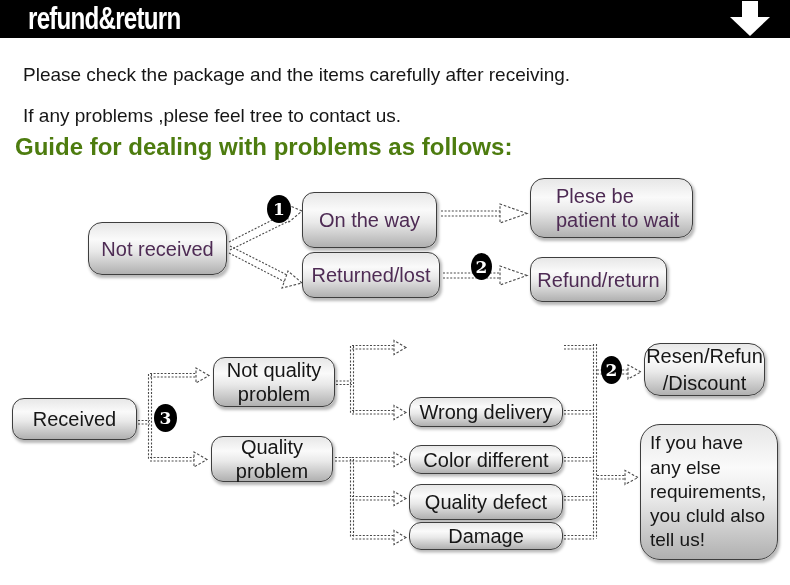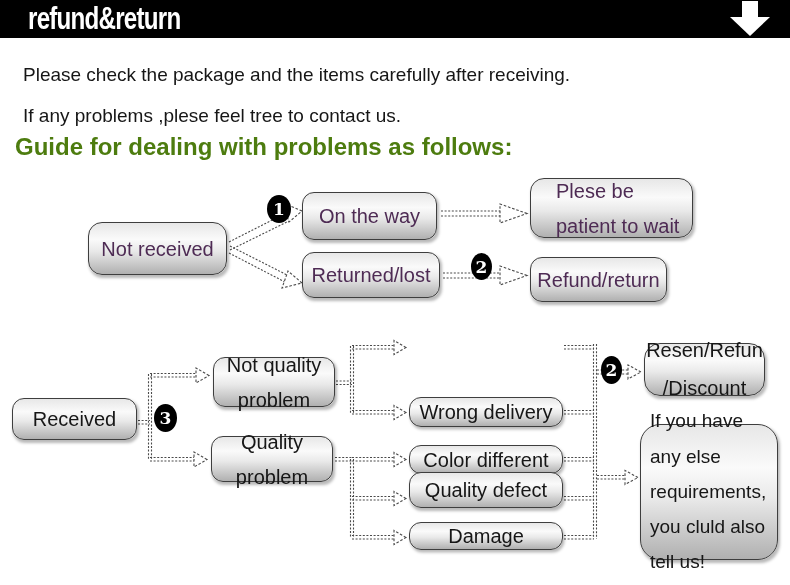--- a/index.html
+++ b/index.html
@@ -20,21 +20,21 @@
   
   .para{position:absolute;left:23px;font-size:19px;color:#161616;white-space:nowrap;}
   .guide{position:absolute;left:15px;top:133px;font-size:24px;font-weight:bold;
          color:#4d7c0f;white-space:nowrap;}
 
   
   .node{position:absolute;box-sizing:border-box;border:1.6px solid #3e3e3e;
         background:linear-gradient(180deg,#e7e7e7 0%,#fafafa 32%,#e9e9e9 55%,#b0b0b0 100%);
         box-shadow:1.5px 2.5px 3px rgba(0,0,0,.28);
         display:flex;flex-direction:column;justify-content:center;align-items:center;
-        text-align:center;font-size:20px;color:#161616;line-height:1.2;border-radius:12px;gap:11px;}
+        text-align:center;font-size:20px;color:#161616;line-height:1.2;border-radius:12px;}
   .purple{color:#4e2b54;}
   .leftal{align-items:flex-start;text-align:left;}
 
   
   .num{position:absolute;background:#000;color:#fff;border-radius:50%;
        display:flex;align-items:center;justify-content:center;
        font-family:"DejaVu Serif",serif;font-weight:bold;font-size:17px;}
 
   
   .shaft{stroke:#4a4a4a;stroke-width:1.1;fill:none;stroke-dasharray:2 1.6;}
@@ -107,21 +107,21 @@
       <polygon points="638,477.5 625,470.5 625,484.5"></polygon>
     </g>
   </svg>
 
   <div class="node purple" style="left:88px;top:222px;width:139px;height:53px;border-radius:14px">
     <span>Not received</span>
   </div>
   <div class="num" style="left:267px;top:195px;width:24px;height:28px">
     <span>1</span>
   </div>
-  <div class="node purple" style="left:302px;top:192px;width:135px;height:48px">
+  <div class="node purple" style="left:302px;top:192px;width:135px;height:56px">
     <span>On the way</span>
   </div>
   <div class="node purple leftal" style="left:530px;top:178px;width:163px;height:60px;border-radius:14px;padding-left:25px">
     <span>Plese be</span>
     <span>patient to wait</span>
   </div>
   <div class="node purple" style="left:302px;top:252px;width:138px;height:46px">
     <span>Returned/lost</span>
   </div>
   <div class="num" style="left:471px;top:253px;width:21px;height:27px">
@@ -144,21 +144,21 @@
   <div class="node" style="left:211px;top:436px;width:122px;height:46px">
     <span>Quality</span>
     <span>problem</span>
   </div>
   <div class="node" style="left:409px;top:397px;width:154px;height:30px">
     <span>Wrong delivery</span>
   </div>
   <div class="node" style="left:409px;top:445px;width:154px;height:29px">
     <span>Color different</span>
   </div>
-  <div class="node" style="left:409px;top:472px;width:154px;height:36px">
+  <div class="node" style="left:409px;top:484px;width:154px;height:36px">
     <span>Quality defect</span>
   </div>
   <div class="node" style="left:409px;top:522px;width:154px;height:28px">
     <span>Damage</span>
   </div>
   <div class="num" style="left:601px;top:356px;width:21px;height:28px">
     <span>2</span>
   </div>
   <div class="node" style="left:644px;top:343px;width:121px;height:53px;border-radius:16px;line-height:1.35">
     <span>Resen/Refun</span>

